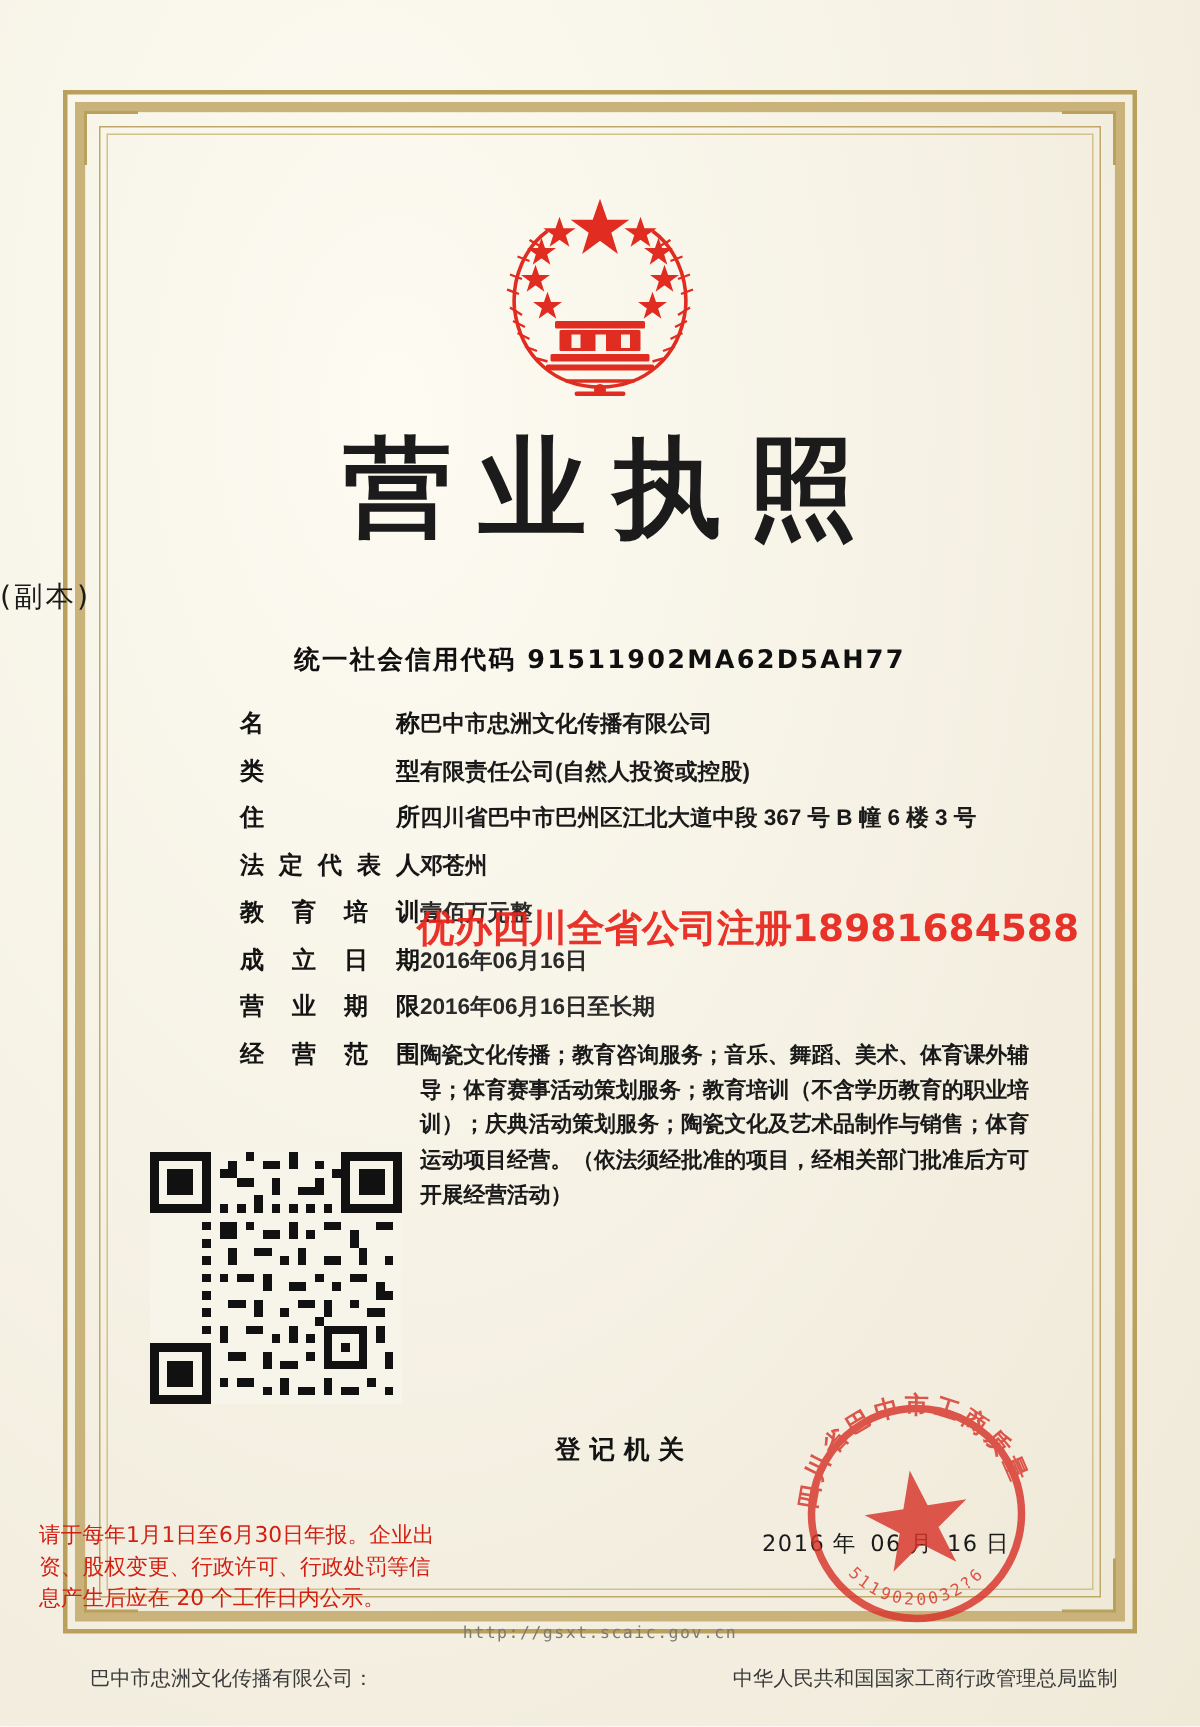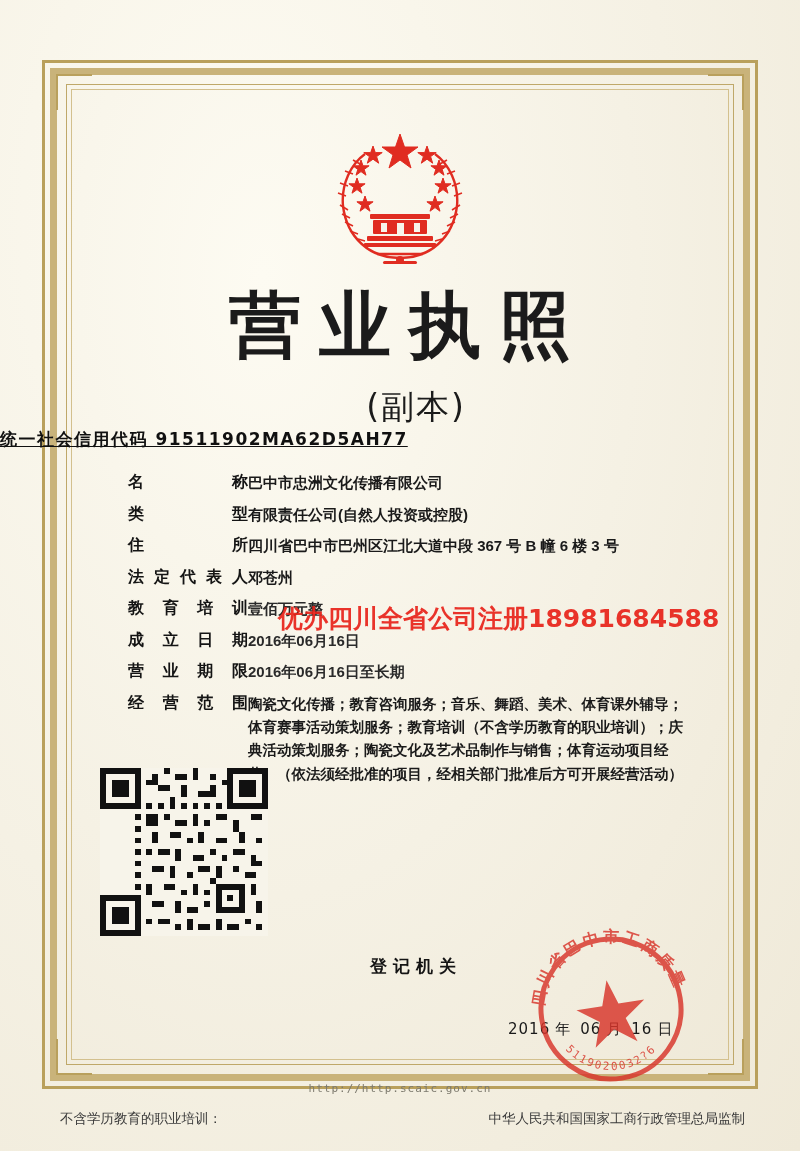--- a/index.html
+++ b/index.html
@@ -95,38 +95,35 @@
     font-size: 72px;
     font-weight: bold;
     letter-spacing: 18px;
     color: #1b1b1b;
     text-indent: 18px;
   }
   .subtitle {
     position: absolute;
     top: 385px;
     left: 0; right: 0;
-    text-align: center;
-    font-family: "DejaVu Sans", "Liberation Sans", sans-serif;
-    font-size: 33px;
+    font-family: "DejaVu Sans", "Liberation Sans", sans-serif;
+    font-size: 19px;
     color: #1b1b1b;
     letter-spacing: 2px;
-    padding-left: 32px;
   }
   .credit-code {
     position: absolute;
     top: 428px;
     left: 0; right: 0;
-    text-align: left;
+    text-align: center;
     font-family: "DejaVu Sans", "Liberation Sans", sans-serif;
     font-size: 17px;
     font-weight: bold;
     letter-spacing: 1.5px;
     color: #101010;
-    text-decoration: underline;
   }
 
   
   .fields {
     position: absolute;
     left: 128px;
     top: 472px;
     width: 560px;
   }
   .row {
@@ -138,20 +135,21 @@
     width: 120px;
     flex: 0 0 120px;
     font-family: "DejaVu Sans", "Liberation Sans", sans-serif;
     font-size: 16px;
     font-weight: bold;
     color: #141414;
     letter-spacing: 0px;
     text-align: justify;
     text-align-last: justify;
     box-sizing: border-box;
+    margin-left: 32px;
   }
   .row .value {
     flex: 1;
     font-family: Liberation Sans, sans-serif;
     font-size: 15px;
     font-weight: bold;
     color: #1a1a1a;
     line-height: 1.5;
   }
   .row.scope .value {
@@ -510,19 +508,20 @@
       <polygon points="91,62 99.2,86.8 125.3,86.8 104.1,102.2 112.2,127 91,111.6 69.8,127 77.9,102.2 56.7,86.8 82.8,86.8" fill="#d8342a"></polygon>
       <text font-family="&quot;DejaVu Sans&quot;, sans-serif" font-size="16" font-weight="bold" fill="#d8342a" letter-spacing="3">
         <textPath href="#sealArc" startOffset="6%">四川省巴中市工商质量技术监督局</textPath>
       </text>
       <text font-family="&quot;DejaVu Sans Mono&quot;, monospace" font-size="11" fill="#d8342a" letter-spacing="2">
         <textPath href="#sealArcBottom" startOffset="18%">5119020032?6</textPath>
       </text>
     </svg>
   </div>
 
-
-  <div class="url">http://http.scaic.gov.cn</div>
-
-  <div class="footer-left">不含学历教育的职业培训：</div>
+  <div class="notice">请于每年1月1日至6月30日年报。企业出资、股权变更、行政许可、行政处罚等信息产生后应在 20 个工作日内公示。</div>
+
+  <div class="url">http://gsxt.scaic.gov.cn</div>
+
+  <div class="footer-left">巴中市忠洲文化传播有限公司：</div>
   <div class="footer-right">中华人民共和国国家工商行政管理总局监制</div>
 
 </div>
 
 </body></html>

